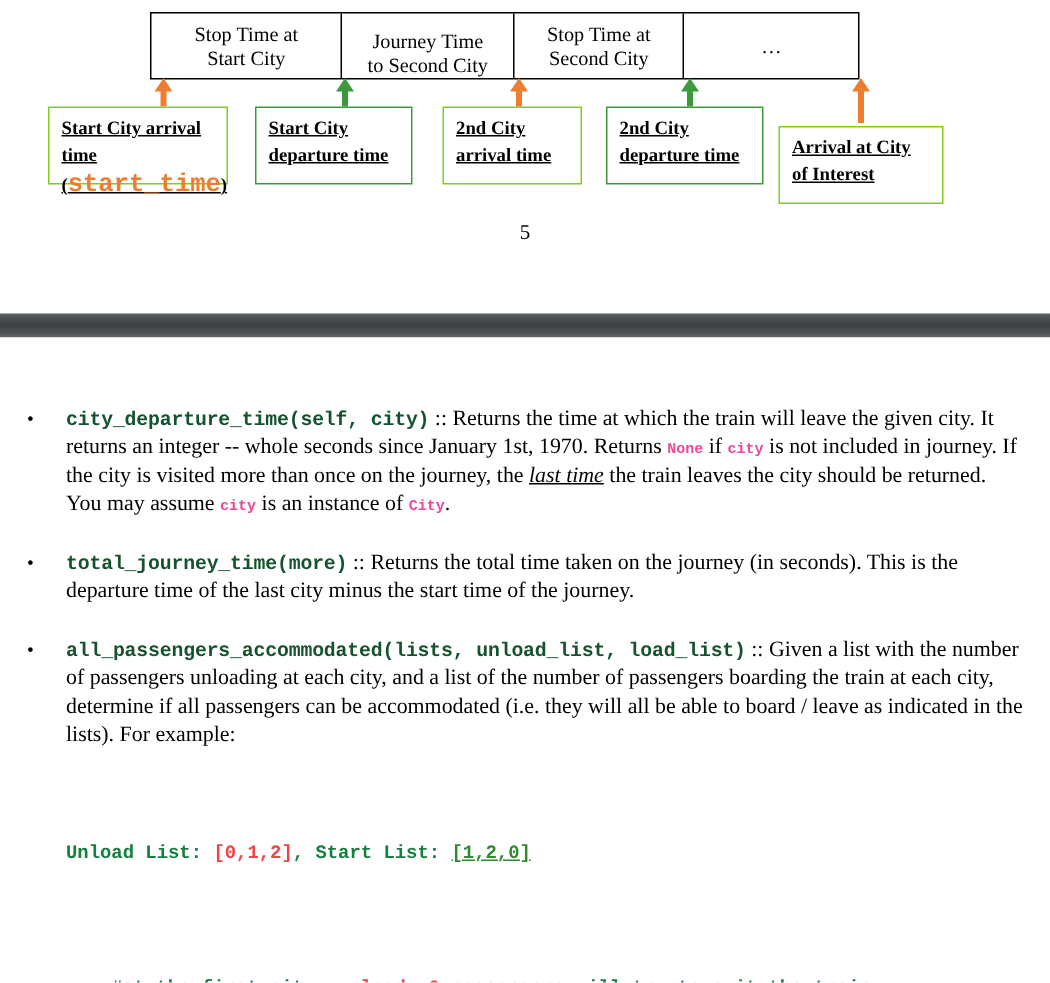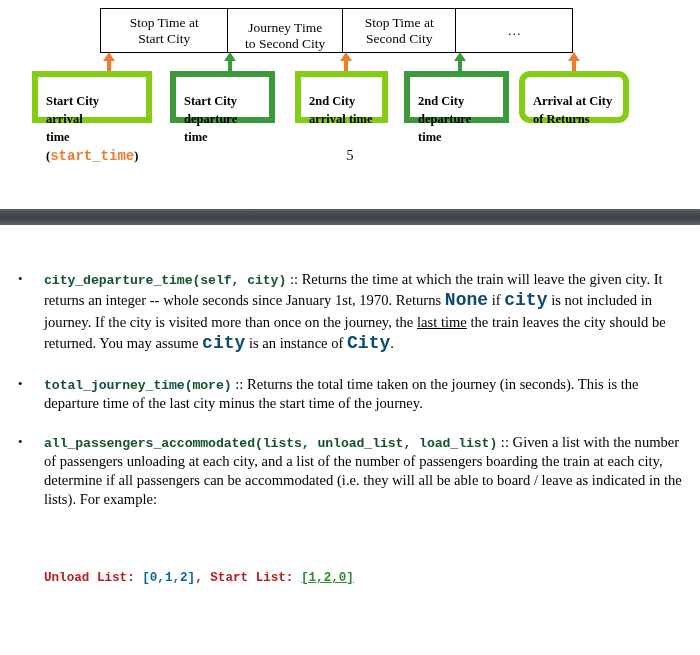--- a/index.html
+++ b/index.html
@@ -58,35 +58,36 @@
     position: absolute;
     width: 16px;
     height: 30px;
   }
   .arrow svg { display: block; }
 
   
   .label-box {
     position: absolute;
     box-sizing: border-box;
-    border: 6px solid #84cc16;
+    border: 1px solid #84cc16;
     background: #ffffff;
     font-family: "Liberation Serif", serif;
     font-weight: bold;
     font-size: 12.5px;
     line-height: 1.45;
-    padding: 15px 8px 0 8px;
+    padding: 4px 8px 0 8px;
     color: #000000;
+    text-decoration: underline;
   }
   .label-box.green { border-color: #3C9A3C; }
   .code-orange {
     font-family: "Liberation Mono", monospace;
     color: #ED7D31;
     font-weight: bold;
-    font-size: 14px;
+    font-size: 17px;
   }
 
   
   #page-number {
     position: absolute;
     left: 0;
     top: 148px;
     width: 700px;
     text-align: center;
     font-size: 14px;
@@ -143,44 +144,45 @@
   }
   code.api {
     font-family: "Liberation Mono", monospace;
     color: #14532d;
     font-weight: bold;
     font-size: 13.2px;
     letter-spacing: -0.1px;
   }
   code.inline {
     font-family: "Liberation Mono", monospace;
-    color: #0c4a6e;
-    font-weight: bold;
-    font-size: 18px;
+    color: #ec4899;
+    font-weight: bold;
+    font-size: 10px;
     margin-top: 28px;
   }
   .underline-italic {
+    font-style: italic;
     text-decoration: underline;
   }
 
   
   #example-block {
     margin: 0;
     padding: 0 0 0 44px;
     font-family: "Liberation Mono", monospace;
     font-size: 12.6px;
     font-weight: bold;
     line-height: 1.52;
     color: #8E2A8B;
     white-space: pre;
   }
   #example-block .lists-line { display: block; margin-bottom: 13px; }
   #example-block .comment-lines { display: block; padding-left: 30px; }
-  .c-purple { color: #b91c1c; }
-  .c-orange { color: #0369a1; margin-top: 48px; }
+  .c-purple { color: #15803d; }
+  .c-orange { color: #ef4444; margin-top: 48px; }
   .c-green  { color: #2E8B2E; }
   .c-green.u { text-decoration: underline; }
 </style>
 </head>
 <body>
 
 <div id="page-one">
 
   <div id="timeline-table">
     <div class="timeline-cell tc-0">
@@ -236,23 +238,23 @@
   <div class="label-box" style="left:295px; top:71px; width:93px; height:52px;">
     <div>2nd City</div>
     <div>arrival time</div>
   </div>
 
   <div class="label-box green" style="left:404px; top:71px; width:105px; height:52px;">
     <div>2nd City</div>
     <div>departure time</div>
   </div>
 
-  <div class="label-box" style="left:519px; top:71px; width:110px; height:52px;border-radius:11px;">
+  <div class="label-box" style="left:519px; top:84px; width:110px; height:52px;">
     <div>Arrival at City</div>
-    <div>of Returns</div>
+    <div>of Interest</div>
   </div>
 
   <div id="page-number">5</div>
 </div>
 
 <div id="page-divider"></div>
 
 <div id="page-two">
   <ul class="spec-list">
 

